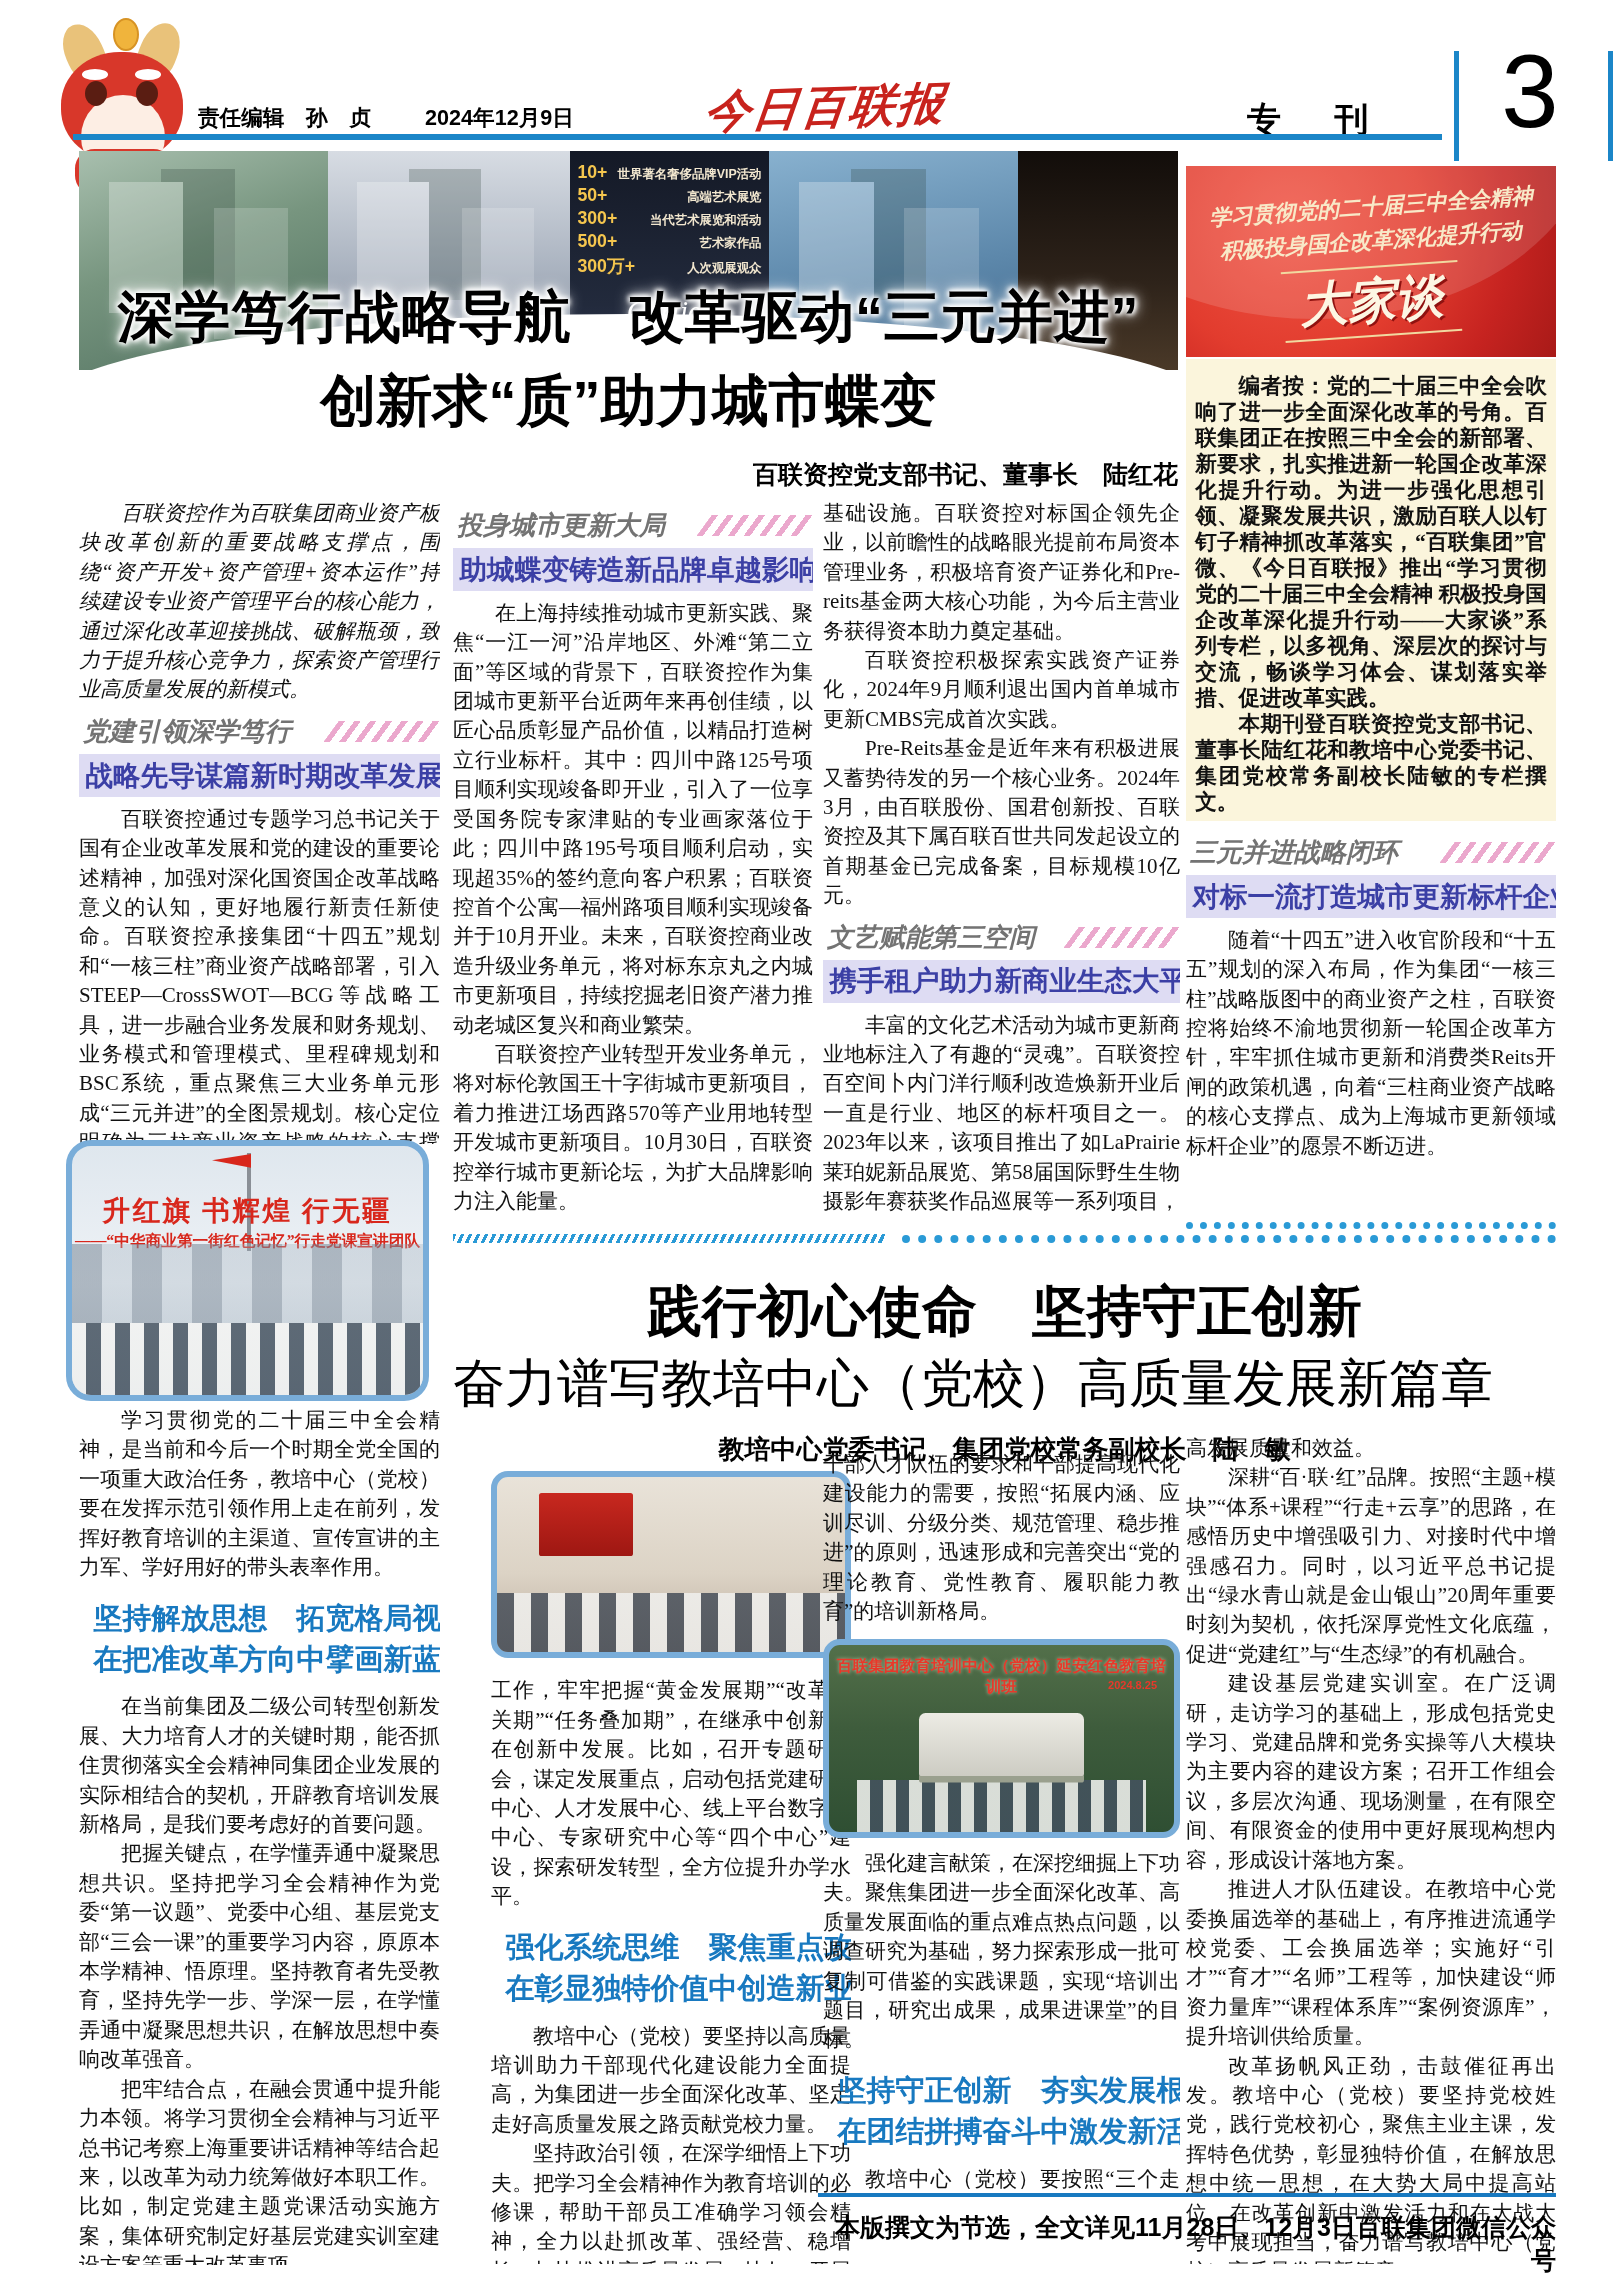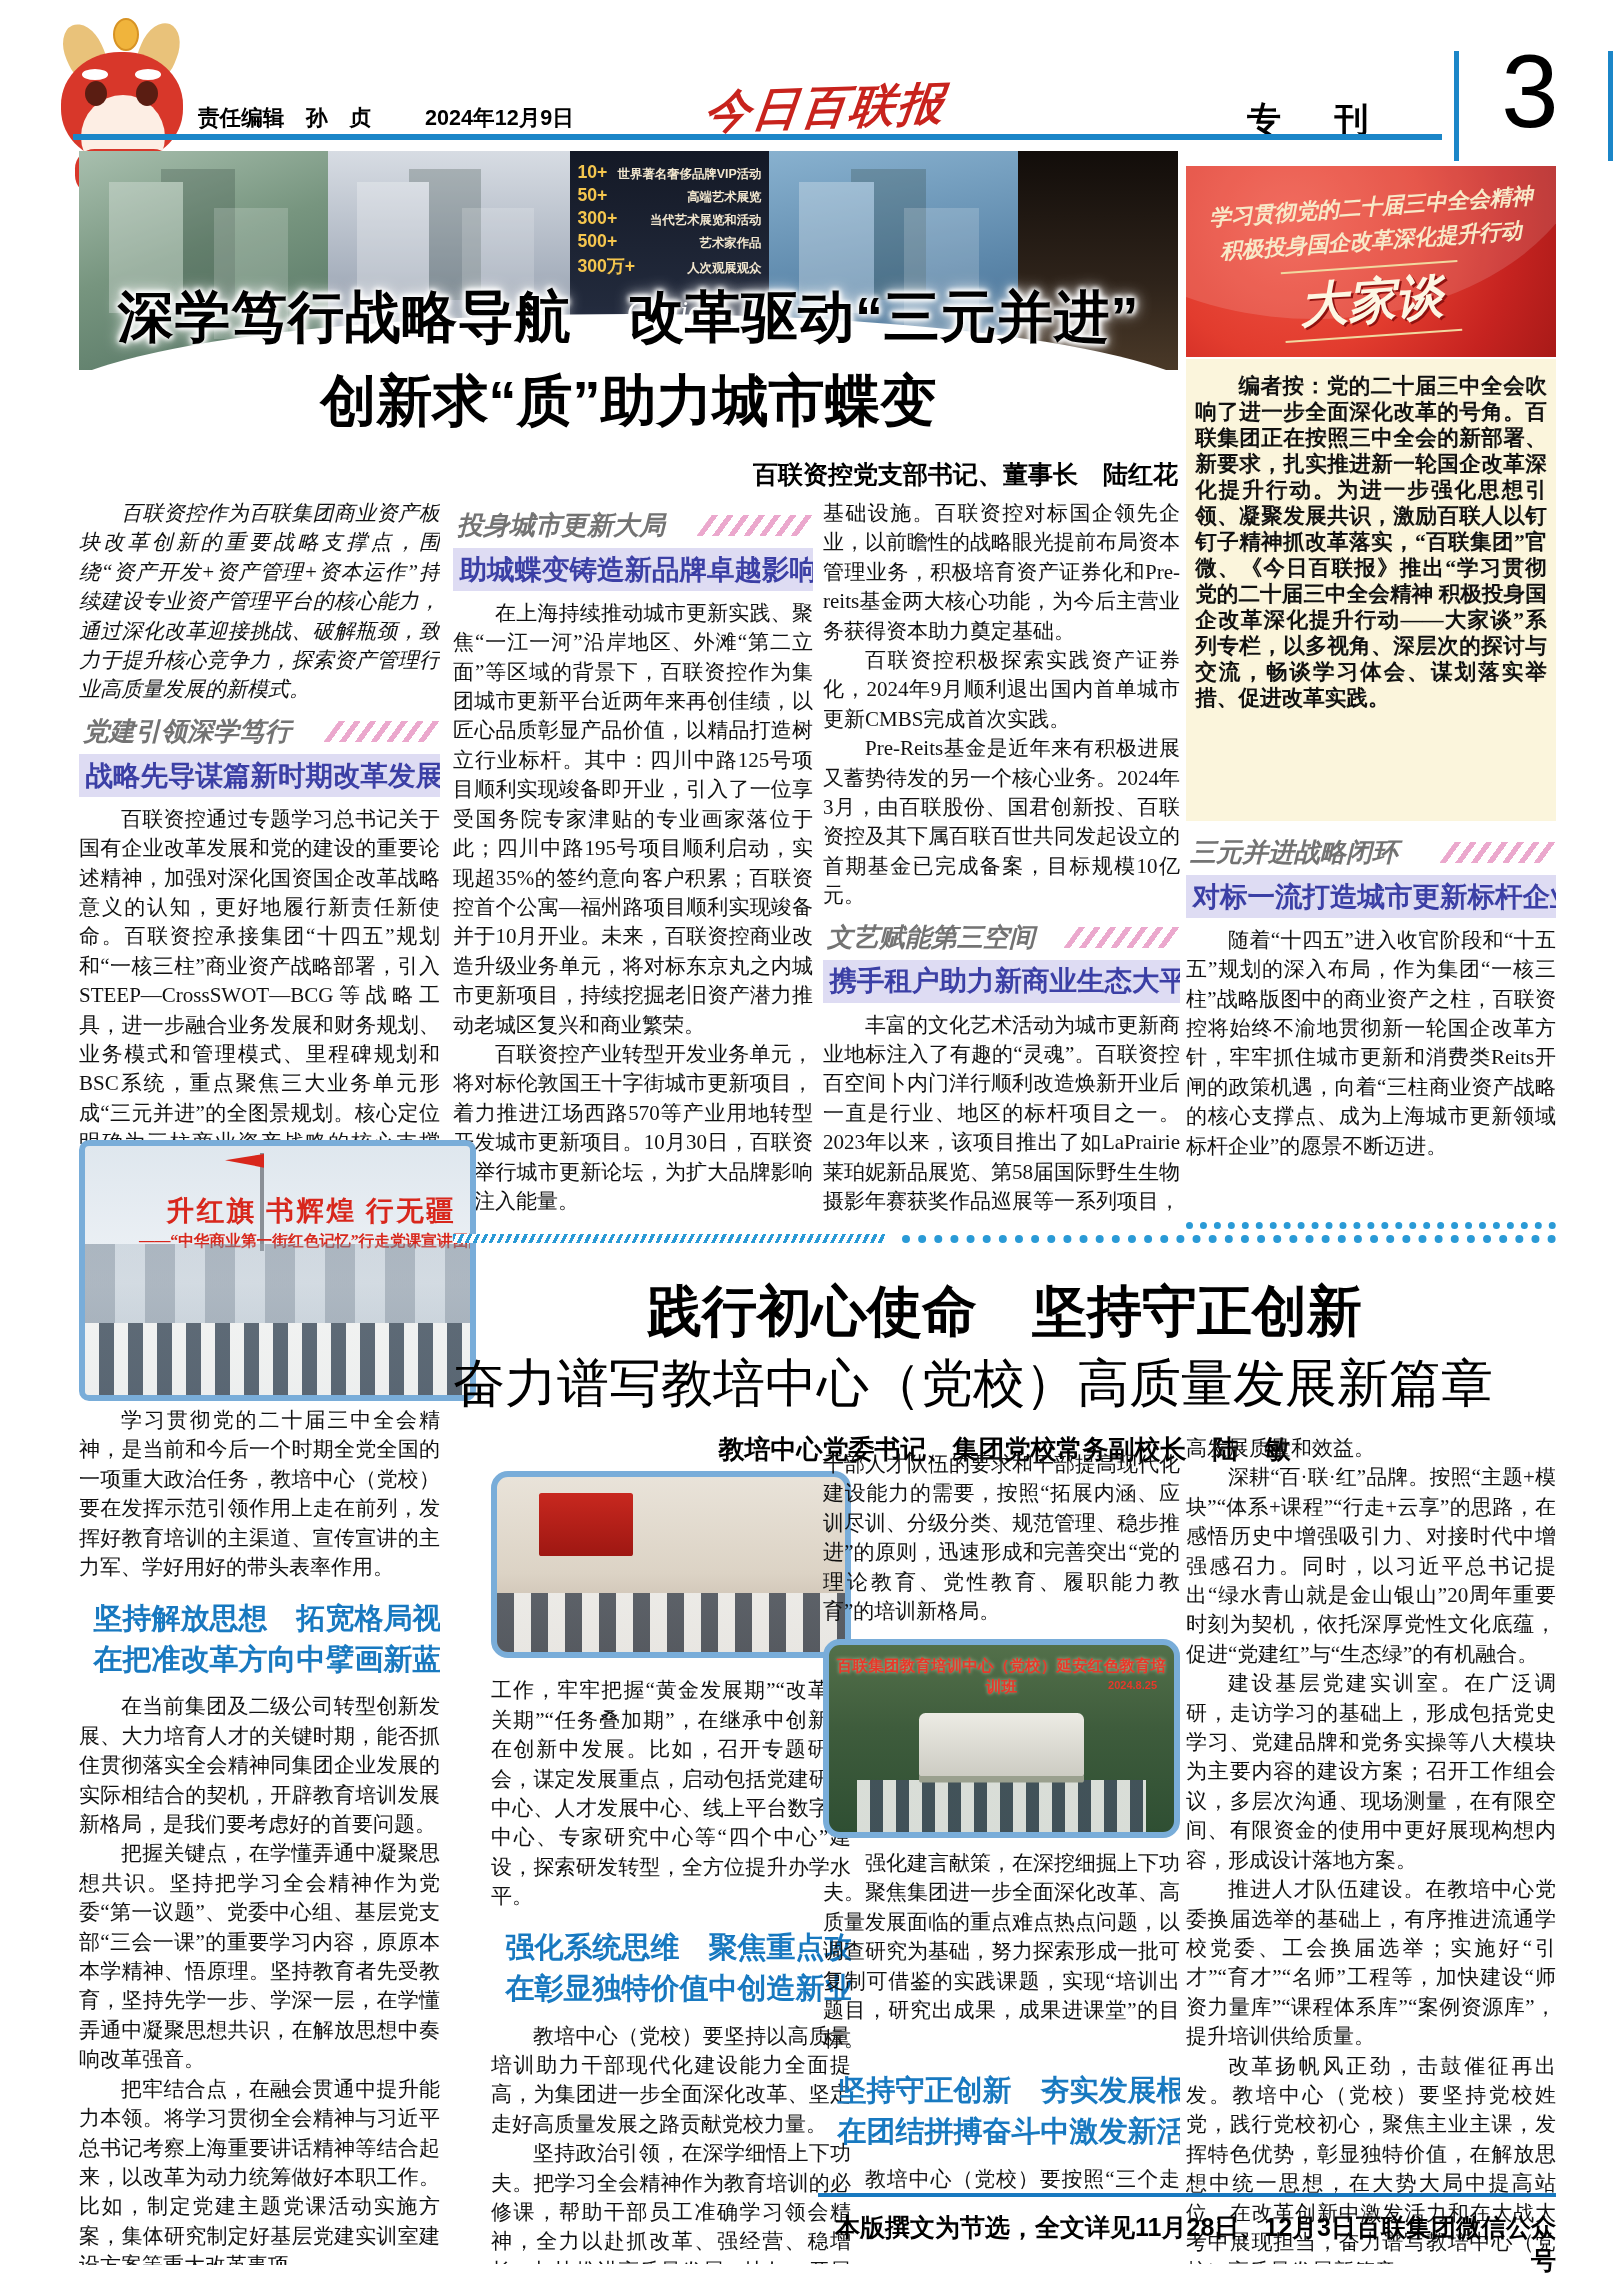--- a/index.html
+++ b/index.html
@@ -89,23 +89,23 @@
       color:#fdf6e3;font-family:"Liberation Sans",sans-serif;font-weight:900;font-style:italic;
       font-size:48px;transform:rotate(-4deg);text-shadow:2px 2px 0 #8f1210;
       border-top:2px solid #f1d9a0;border-bottom:2px solid #f1d9a0;padding:1.3px 0;}
   .note{position:absolute;left:1186px;top:359px;width:370px;height:462px;background:#fbf5dc;
       box-sizing:border-box;padding:14.4px 9.2px;}
   .note p{font-size:21.6px;line-height:26px;font-weight:700;text-align:justify;text-indent:2em;margin:0;}
   .note b{font-weight:900;}
   .dotline{position:absolute;left:1186px;top:1222px;width:370px;height:0;
       border-top:7.9px dotted #2a9ad6;}
   
-  .hongqi{position:absolute;left:79px;top:1140px;width:351px;height:249px;
-      border:6.5px solid #79add9;border-radius:10px;overflow:hidden;
-      background:linear-gradient(180deg,#dfe7ee 0%,#eef2f6 55%,#cfd8df 100%);padding-left:34px;}
+  .hongqi{position:absolute;left:66px;top:1140px;width:351px;height:249px;
+      border:6.5px solid #79add9;border-radius:25px;overflow:hidden;
+      background:linear-gradient(180deg,#dfe7ee 0%,#eef2f6 55%,#cfd8df 100%);}
   .hq-pole{position:absolute;left:175px;top:6.5px;width:3.9px;height:98px;background:#8a8f96;}
   .hq-flag{position:absolute;left:140px;top:7.9px;width:39px;height:25px;background:#d8271c;
       clip-path:polygon(100% 0,0 25%,100% 55%);}
   .hq-title{position:absolute;top:47px;width:100%;text-align:center;color:#d8271c;
       font-family:"Liberation Serif",serif;font-weight:900;font-size:27.5px;letter-spacing:2.6px;}
   .hq-sub{position:absolute;top:85px;width:100%;text-align:center;color:#d8271c;
       font-weight:700;font-size:15.7px;}
   .hq-city{position:absolute;bottom:72px;left:0;width:100%;height:79px;
       background:repeating-linear-gradient(90deg,rgba(120,135,150,.55) 0 30px,rgba(160,175,188,.35) 30px 60px);}
   .hq-people{position:absolute;bottom:0;left:0;width:100%;height:72px;
@@ -243,20 +243,21 @@
       <p class="blk para">丰富的文化艺术活动为城市更新商业地标注入了有趣的“灵魂”。百联资控百空间卜内门洋行顺利改造焕新开业后一直是行业、地区的标杆项目之一。2023年以来，该项目推出了如LaPrairie莱珀妮新品展览、第58届国际野生生物摄影年赛获奖作品巡展等一系列项目，有力推动了商业繁荣和活力复苏，获得第十二届金砖价值榜“2023年度城市更新典范奖”。</p>
     </div>
 
   <div class="banner">
     <div class="banner-l1">学习贯彻党的二十届三中全会精神</div>
     <div class="banner-l2">积极投身国企改革深化提升行动</div>
     <div class="banner-badge">大家谈</div>
   </div>
   <div class="note">
     <p><b>编者按：</b><span>党的二十届三中全会吹响了进一步全面深化改革的号角。百联集团正在按照三中全会的新部署、新要求，扎实推进新一轮国企改革深化提升行动。为进一步强化思想引领、凝聚发展共识，激励百联人以钉钉子精神抓改革落实，“百联集团”官微、《今日百联报》推出“学习贯彻党的二十届三中全会精神 积极投身国企改革深化提升行动——大家谈”系列专栏，以多视角、深层次的探讨与交流，畅谈学习体会、谋划落实举措、促进改革实践。</span></p>
+    <p>本期刊登百联资控党支部书记、董事长陆红花和教培中心党委书记、集团党校常务副校长陆敏的专栏撰文。</p>
   </div>
   <div class="col" style="left:1186px;top:826px;width:370px;height:393px;">
       <div class="blk sub-block">
         <div class="sub1">
           <span class="sub1-text">三元并进战略闭环</span>
           <span class="slashes"></span>
         </div>
         <div class="sub2">对标一流打造城市更新标杆企业</div>
       </div>
       <p class="blk para">随着“十四五”进入收官阶段和“十五五”规划的深入布局，作为集团“一核三柱”战略版图中的商业资产之柱，百联资控将始终不渝地贯彻新一轮国企改革方针，牢牢抓住城市更新和消费类Reits开闸的政策机遇，向着“三柱商业资产战略的核心支撑点、成为上海城市更新领域标杆企业”的愿景不断迈进。</p>

